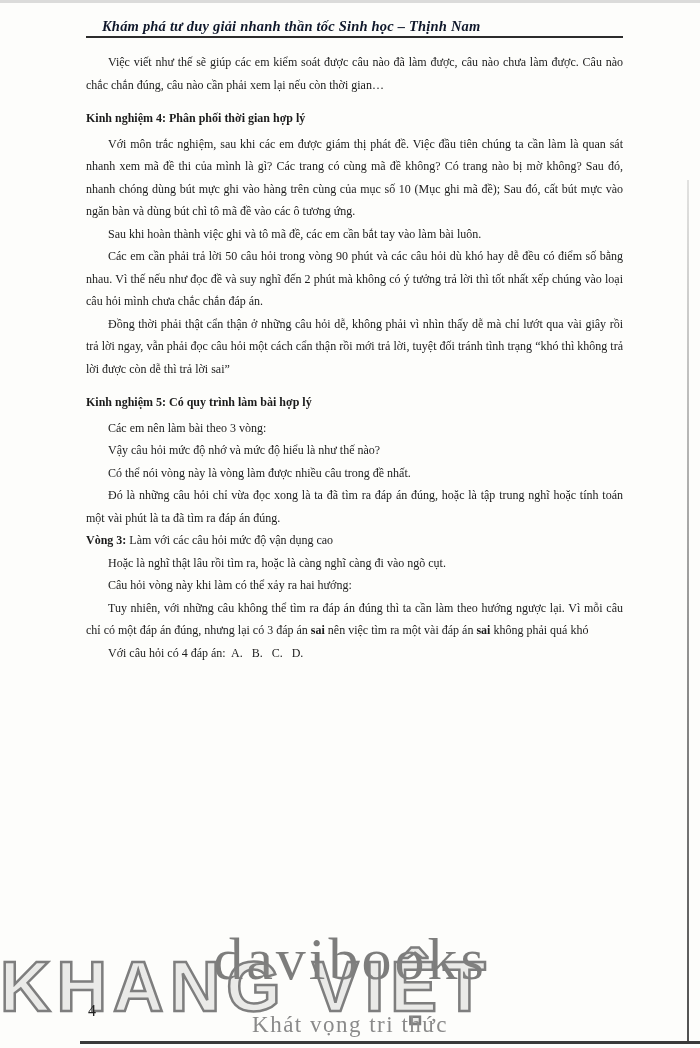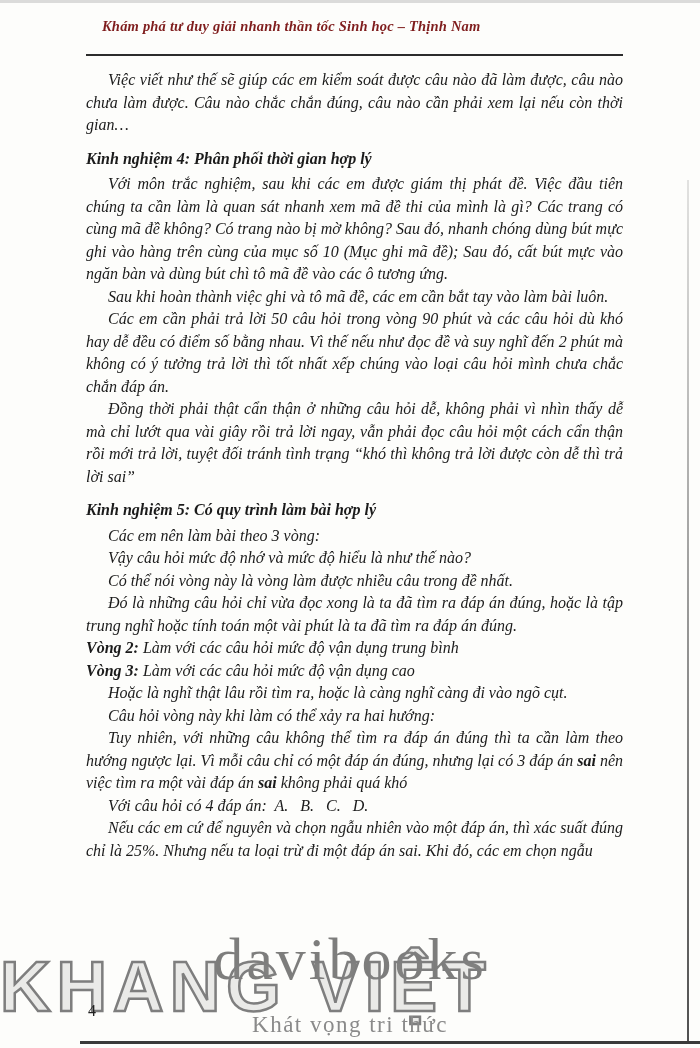--- a/index.html
+++ b/index.html
@@ -18,30 +18,29 @@
     left: 86px;
     top: 16px;
     width: 537px;
     z-index: 2;
   }
   .running-head {
     font-style: italic;
     font-weight: bold;
     font-size: 14.5px;
     letter-spacing: 0.2px;
-    color: #7f1d1d;
-    padding: 2px 0 19px 16px;
+    color: #0f172a;
+    padding: 2px 0 1px 16px;
     border-bottom: 2px solid #2c2c2c;
     margin-bottom: 13px;
   }
   .body-text {
-    font-size: 16px;
+    font-size: 12px;
     line-height: 22.5px;
     text-align: justify;
-    font-style: italic;
   }
   .body-text p {
     margin: 0;
     text-indent: 22px;
   }
   .body-text p.heading {
     font-weight: bold;
     text-indent: 0;
     margin: 11px 0 3px 0;
   }
@@ -141,27 +140,25 @@
       <p class="heading">Kinh nghiệm 4: Phân phối thời gian hợp lý</p>
       <p>Với môn trắc nghiệm, sau khi các em được giám thị phát đề. Việc đầu tiên chúng ta cần làm là quan sát nhanh xem mã đề thi của mình là gì? Các trang có cùng mã đề không? Có trang nào bị mờ không? Sau đó, nhanh chóng dùng bút mực ghi vào hàng trên cùng của mục số 10 (Mục ghi mã đề); Sau đó, cất bút mực vào ngăn bàn và dùng bút chì tô mã đề vào các ô tương ứng.</p>
       <p>Sau khi hoàn thành việc ghi và tô mã đề, các em cần bắt tay vào làm bài luôn.</p>
       <p>Các em cần phải trả lời 50 câu hỏi trong vòng 90 phút và các câu hỏi dù khó hay dễ đều có điểm số bằng nhau. Vì thế nếu như đọc đề và suy nghĩ đến 2 phút mà không có ý tưởng trả lời thì tốt nhất xếp chúng vào loại câu hỏi mình chưa chắc chắn đáp án.</p>
       <p>Đồng thời phải thật cẩn thận ở những câu hỏi dễ, không phải vì nhìn thấy dễ mà chỉ lướt qua vài giây rồi trả lời ngay, vẫn phải đọc câu hỏi một cách cẩn thận rồi mới trả lời, tuyệt đối tránh tình trạng “khó thì không trả lời được còn dễ thì trả lời sai”</p>
       <p class="heading">Kinh nghiệm 5: Có quy trình làm bài hợp lý</p>
       <p>Các em nên làm bài theo 3 vòng:</p>
       <p>Vậy câu hỏi mức độ nhớ và mức độ hiểu là như thế nào?</p>
       <p>Có thể nói vòng này là vòng làm được nhiều câu trong đề nhất.</p>
       <p>Đó là những câu hỏi chỉ vừa đọc xong là ta đã tìm ra đáp án đúng, hoặc là tập trung nghĩ hoặc tính toán một vài phút là ta đã tìm ra đáp án đúng.</p>
-      <p class="lead"><b>Vòng 2:</b><span> Làm với các câu hỏi mức độ vận dụng trung bình</span></p>
       <p class="lead"><b>Vòng 3:</b><span> Làm với các câu hỏi mức độ vận dụng cao</span></p>
       <p>Hoặc là nghĩ thật lâu rồi tìm ra, hoặc là càng nghĩ càng đi vào ngõ cụt.</p>
       <p>Câu hỏi vòng này khi làm có thể xảy ra hai hướng:</p>
       <p><span>Tuy nhiên, với những câu không thể tìm ra đáp án đúng thì ta cần làm theo hướng ngược lại. Vì mỗi câu chỉ có một đáp án đúng, nhưng lại có 3 đáp án </span><b>sai</b><span> nên việc tìm ra một vài đáp án </span><b>sai</b><span> không phải quá khó</span></p>
       <p>Với câu hỏi có 4 đáp án:&nbsp; A.&nbsp;&nbsp; B.&nbsp;&nbsp; C.&nbsp;&nbsp; D.</p>
-      <p>Nếu các em cứ để nguyên và chọn ngẫu nhiên vào một đáp án, thì xác suất đúng chỉ là 25%. Nhưng nếu ta loại trừ đi một đáp án sai. Khi đó, các em chọn ngẫu</p>
     </div>
   </div>
 
   <div class="page-number">4</div>
 
   <div class="scan-edge-top"></div>
   <div class="scan-edge-right"></div>
   <div class="scan-edge-bottom"></div>
 
 </div>

